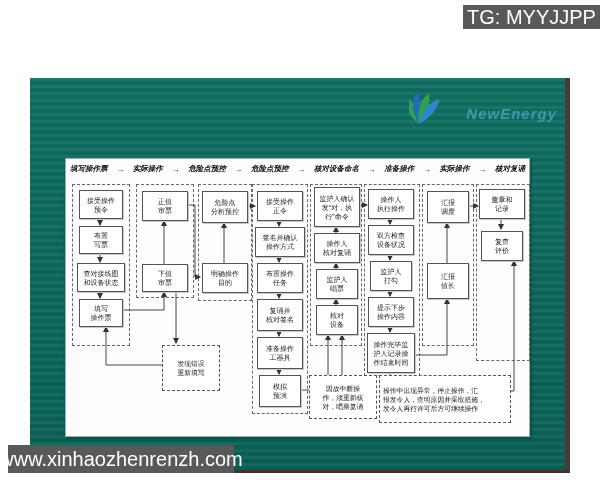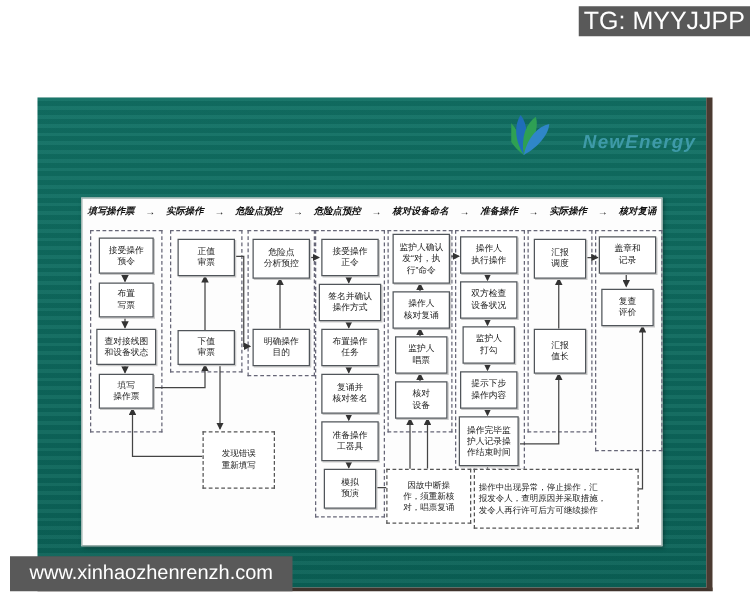--- a/index.html
+++ b/index.html
@@ -89,21 +89,21 @@
   #n2{left:243px;top:216px;width:66px;height:42px;}
   #n3{left:313px;top:216px;width:124px;height:42px;}
 
   
   .tg-badge{
     position:absolute;left:463px;top:5px;width:137px;height:24px;background:#595959;
     color:#fff;font-size:20px;display:flex;align-items:center;justify-content:center;
   }
   .site-bar{
     position:absolute;left:8px;top:445px;width:226px;height:28px;background:#595959;
-    color:#fff;font-size:16px;display:flex;align-items:center;justify-content:center;
+    color:#fff;font-size:20px;display:flex;align-items:center;justify-content:center;
   }
 </style>
 </head>
 <body>
 
 <div class="slide">
 
   <div class="logo">
     <svg width="52" height="36" viewBox="0 0 52 36">
       <path d="M10,34 C4,20 6,9 12,2 C17,10 15,24 10,34 Z" fill="#2ea053" transform="rotate(-30 10 34)"></path>

